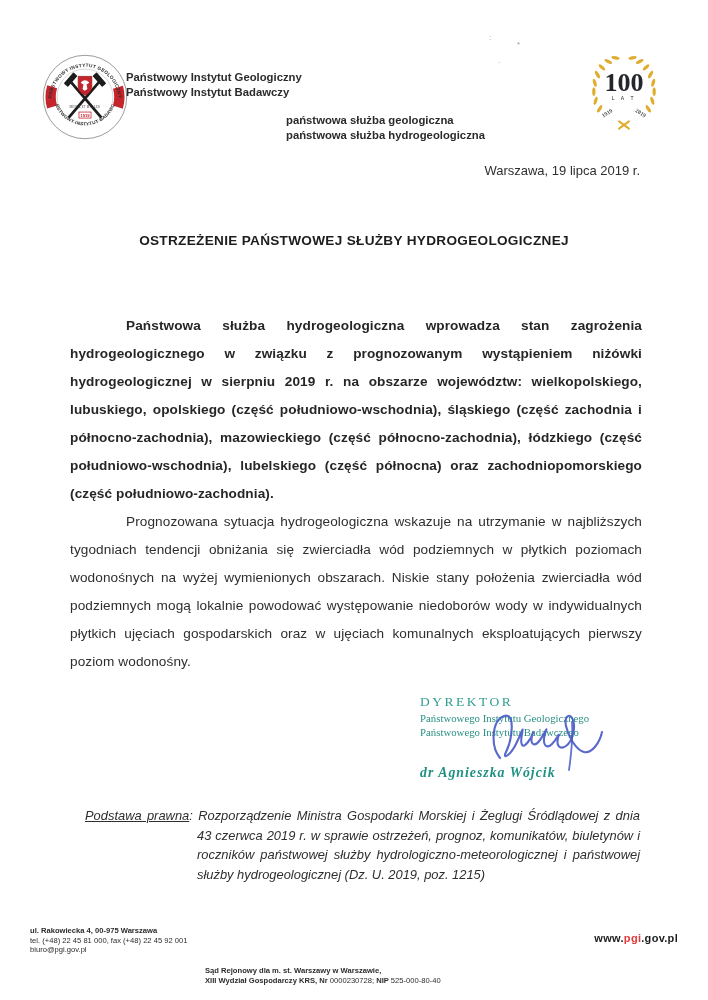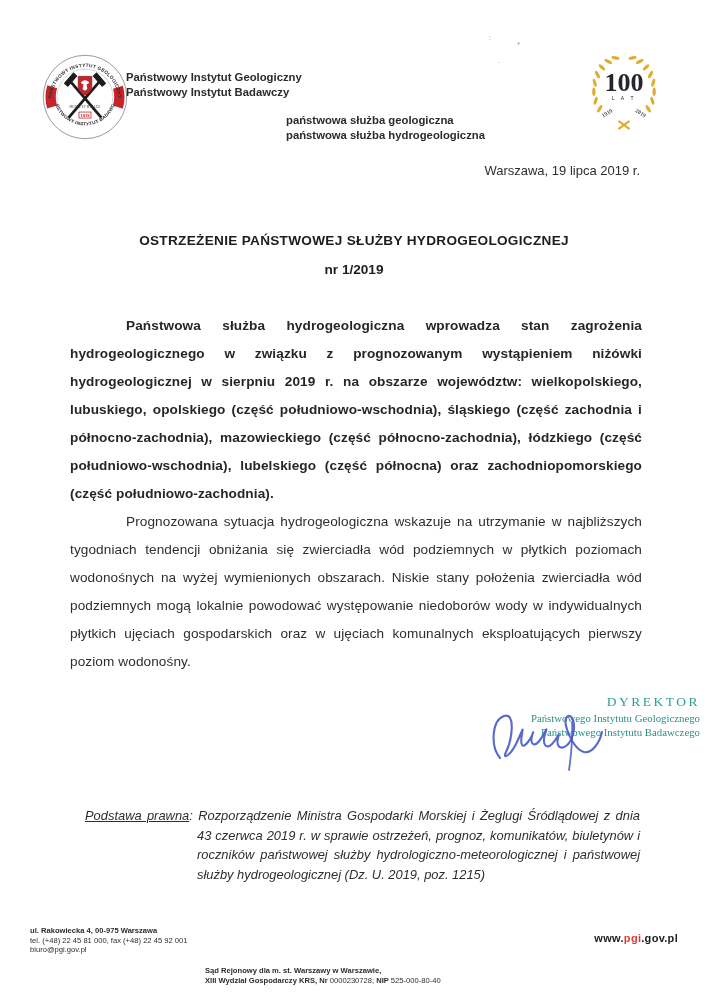--- a/index.html
+++ b/index.html
@@ -19,21 +19,21 @@
   
   .date-line { position:absolute; top:163px; right:68px; font-size:13px; color:#2f2f2f;text-align:center; }
   .title-block { position:absolute; top:233px; left:0; right:0; text-align:center; color:#1d1d1d; }
   .title-block .t1 { font-size:13.6px; font-weight:bold; letter-spacing:.3px; }
   .title-block .t2 { font-size:13.6px; font-weight:bold; margin-top:14px; }
   
   .body-text { position:absolute; top:312px; left:70px; right:66px; }
   .body-text p { font-size:13.6px; line-height:28px; text-align:justify; text-indent:56px; color:#2e2e2e; letter-spacing:.1px; }
   .body-text p.bold { font-weight:bold; color:#262626; }
   
-  .sig-block { position:absolute; top:694px; left:420px; width:280px; text-align:right;
+  .sig-block { position:absolute; top:694px; left:420px; width:280px; text-align:left;
                font-family:"Liberation Serif","DejaVu Serif",serif; }
   .sig-title { font-size:13.5px; letter-spacing:2.5px; color:#2f9e8f; }
   .sig-org { font-size:10.8px; line-height:12px; color:#2a9183; margin-top:2px; }
   .sig-name { margin-top:27px; font-size:13.8px; font-style:italic; font-weight:bold; color:#1f9184; letter-spacing:1px; }
   .sig-scribble { position:absolute; left:52px; top:12px; pointer-events:none; }
   
   .legal { position:absolute; top:806px; left:85px; right:68px; }
   .legal p { font-size:12.9px; line-height:19.5px; font-style:italic; color:#2e2e2e;
              text-align:justify; padding-left:112px; text-indent:-112px; }
   .legal .lbl { text-decoration:underline; }
@@ -130,36 +130,36 @@
         <line x1="34.5" y1="76" x2="45.5" y2="84"></line>
         <line x1="45.5" y1="76" x2="34.5" y2="84"></line>
       </g>
     </svg>
   </div>
 
   <div class="date-line">Warszawa, 19 lipca 2019 r.</div>
 
   <div class="title-block">
     <div class="t1">OSTRZEŻENIE PAŃSTWOWEJ SŁUŻBY HYDROGEOLOGICZNEJ</div>
-    <div class="t2">nr 1/2019</div>
   </div>
 
   <div class="body-text">
     <p class="bold">Państwowa służba hydrogeologiczna wprowadza stan zagrożenia hydrogeologicznego w związku z prognozowanym wystąpieniem niżówki hydrogeologicznej w sierpniu 2019 r. na obszarze województw: wielkopolskiego, lubuskiego, opolskiego (część południowo-wschodnia), śląskiego (część zachodnia i północno-zachodnia), mazowieckiego (część północno-zachodnia), łódzkiego (część południowo-wschodnia), lubelskiego (część północna) oraz zachodniopomorskiego (część południowo-zachodnia).</p>
     <p>Prognozowana sytuacja hydrogeologiczna wskazuje na utrzymanie w najbliższych tygodniach tendencji obniżania się zwierciadła wód podziemnych w płytkich poziomach wodonośnych na wyżej wymienionych obszarach. Niskie stany położenia zwierciadła wód podziemnych mogą lokalnie powodować występowanie niedoborów wody w indywidualnych płytkich ujęciach gospodarskich oraz w ujęciach komunalnych eksploatujących pierwszy poziom wodonośny.</p>
   </div>
 
   <div class="sig-block">
     <div class="sig-title">DYREKTOR</div>
     <div class="sig-org">Państwowego Instytutu Geologicznego</div>
     <div class="sig-org">Państwowego Instytutu Badawczego</div>
     <svg class="sig-scribble" width="175" height="66" viewBox="0 0 175 66">
       <path d="M28,52 C18,40 20,14 32,10 C44,6 40,34 34,46 C30,54 38,50 44,38 C50,26 52,18 50,28 C48,38 50,44 56,36 C62,28 62,22 60,30 C58,38 62,42 68,34 C74,26 76,18 73,28 C70,38 74,44 80,38 C86,32 88,24 86,32 C84,40 88,44 94,40 C100,36 104,22 101,14 C98,6 92,10 94,20 C96,30 104,44 112,46 C120,48 128,36 130,26" stroke="#4759c7" stroke-width="2.1" fill="none" stroke-linecap="round" opacity="0.9"></path>
       <path d="M100,16 C101,32 99,50 97,64" stroke="#4759c7" stroke-width="1.8" fill="none" stroke-linecap="round" opacity="0.85"></path>
     </svg>
+    <div class="sig-name">dr Agnieszka Wójcik</div>
   </div>
 
   <div class="legal">
     <p>
       <span class="lbl">Podstawa prawna</span><span>: Rozporządzenie Ministra Gospodarki Morskiej i Żeglugi Śródlądowej z dnia 43 czerwca 2019 r. w sprawie ostrzeżeń, prognoz, komunikatów, biuletynów i roczników państwowej służby hydrologiczno-meteorologicznej i państwowej służby hydrogeologicznej (Dz. U. 2019, poz. 1215)</span>
     </p>
   </div>
 
   <div class="footer">
     <div class="f-col-address">

